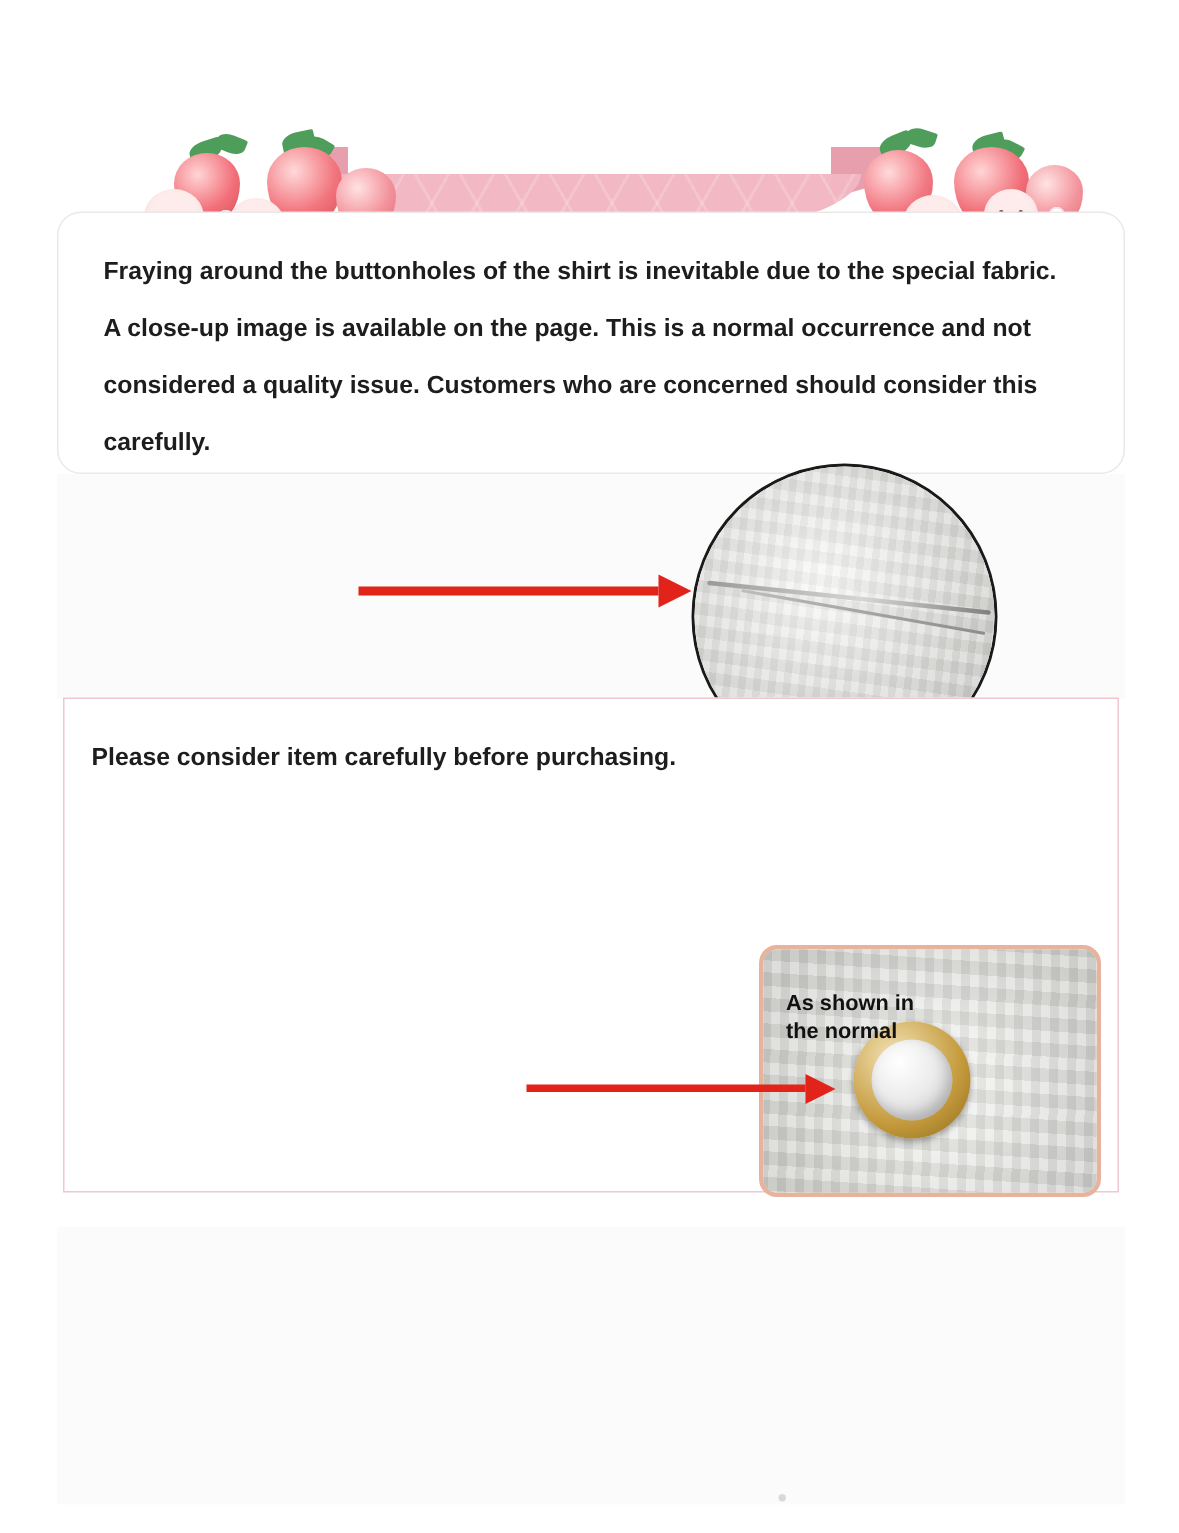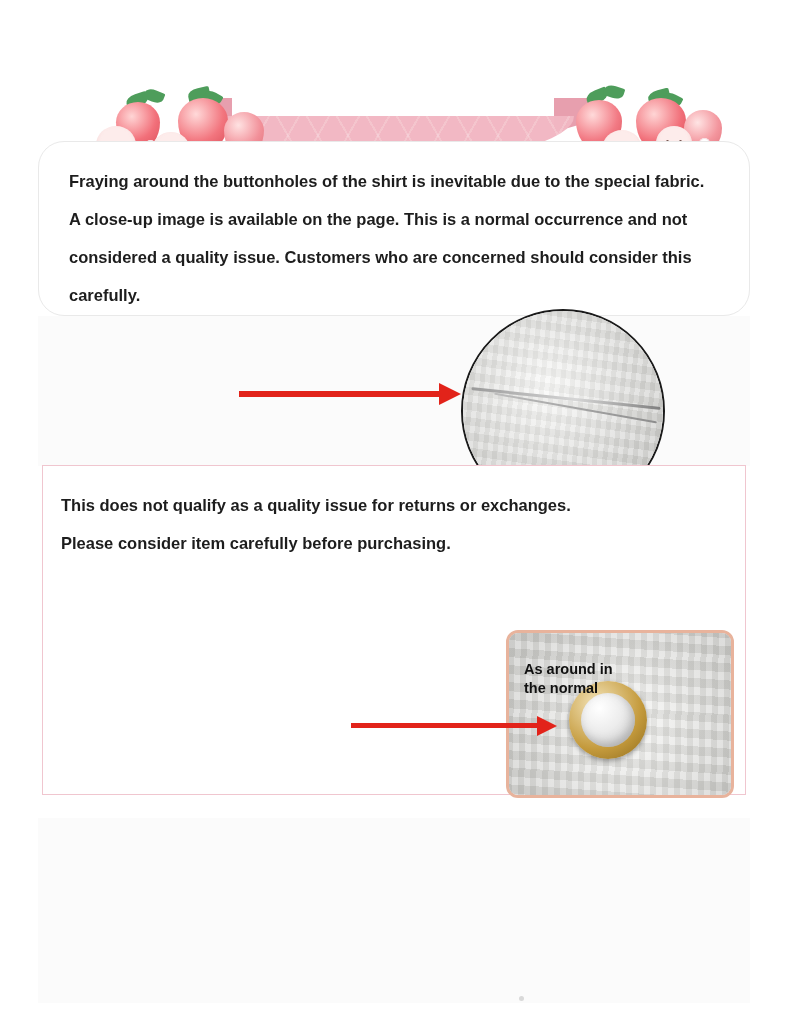--- a/index.html
+++ b/index.html
@@ -120,21 +120,21 @@
   }
 
   
   #section-one {
     position: absolute;
     left: 38px;
     top: 141px;
     width: 712px;
     height: 175px;
     border: 1px solid #e9e9e9;
-    border-radius: 26px;
+    border-radius: 16px;
     background: #ffffff;
     box-sizing: border-box;
   }
   .body-text {
     font-size: 16.5px;
     font-weight: bold;
     color: #1d1d1d;
     line-height: 38px;
   }
   #section-one-text {
@@ -421,35 +421,34 @@
   <div class="fray-thread second"></div>
 </div>
 
 <div id="arrow-one">
   <div class="arrow-line" style="width:200px;"></div>
   <div class="arrow-head" style="left:200px;"></div>
 </div>
 
 <div id="section-two">
   <div id="section-two-text" class="body-text">
-    <p>This does not qualify as a quality issue for returns or exchanges.</p>
     <p>Please consider item carefully before purchasing.</p>
   </div>
 </div>
 
 <div id="button-photo">
   <div class="photo-knit"></div>
   <div class="photo-vignette"></div>
   <div class="pearl-ring">
     <div class="pearl"></div>
   </div>
 </div>
 
 <div id="photo-caption">
-  <div>As around in</div>
+  <div>As shown in</div>
   <div>the normal</div>
 </div>
 
 <div id="arrow-two">
   <div class="arrow-line" style="width:186px;"></div>
   <div class="arrow-head" style="left:186px;"></div>
 </div>
 
 <div id="lower-blank"></div>
 <div id="bottom-dot"></div>

